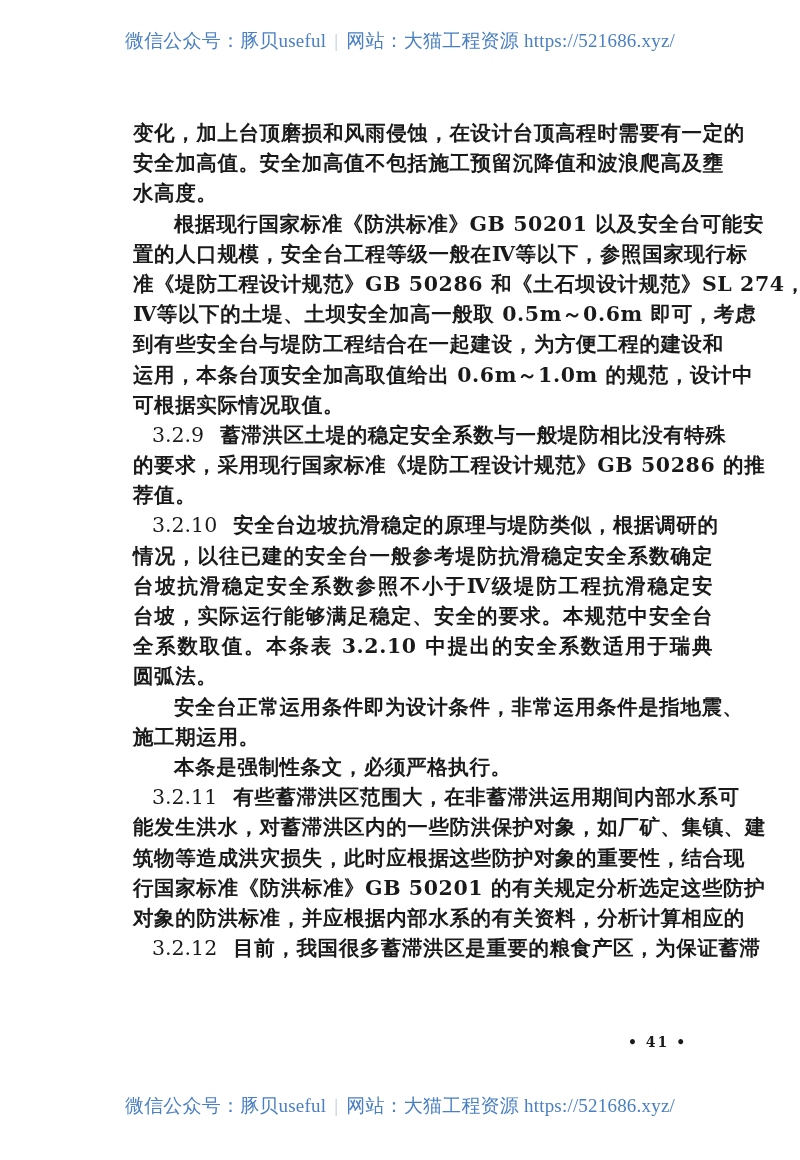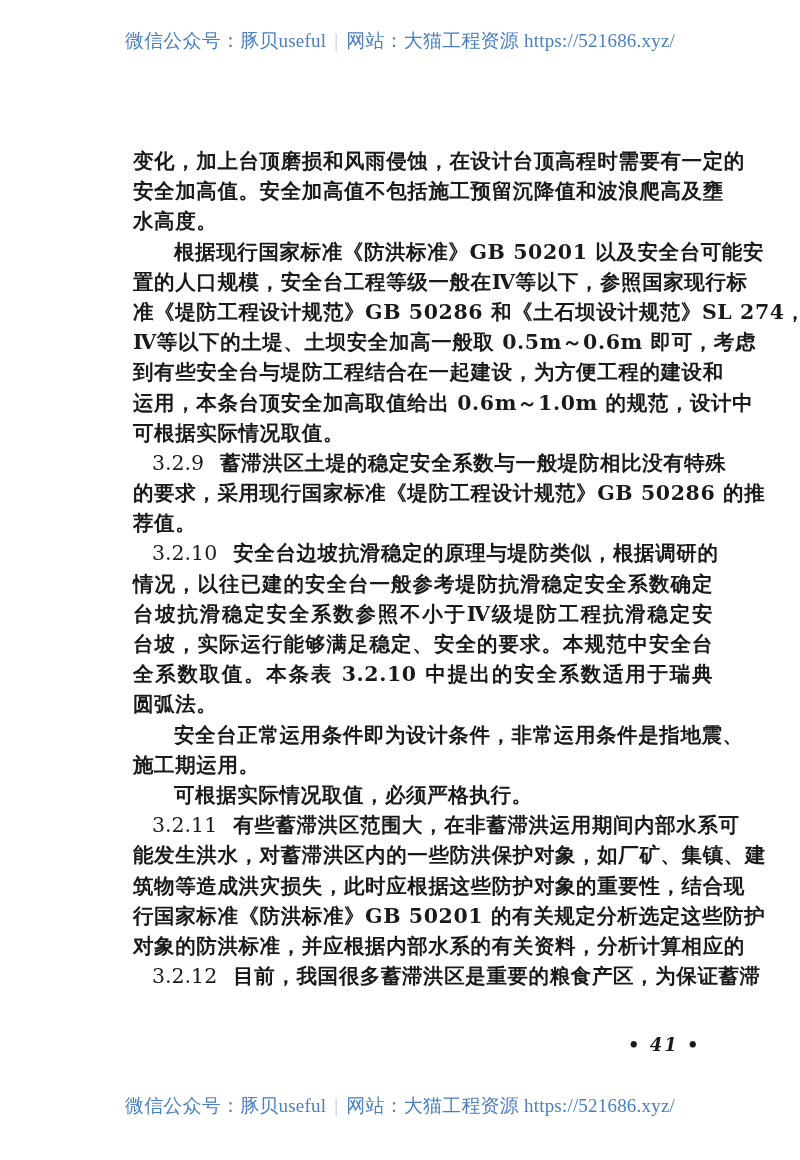--- a/index.html
+++ b/index.html
@@ -12,33 +12,33 @@
     position: absolute; left: 0; width: 800px; text-align: center;
     font-family: "Liberation Serif", "DejaVu Serif", serif;
     font-size: 19px; color: #4a7fc1; letter-spacing: 0.2px;
     white-space: nowrap;
   }
   .watermark .sep { color: #b9c9e0; margin: 0 8px; }
   .wm-top { top: 28px; }
   .wm-bottom { top: 1093px; }
 
   .page {
-    position: absolute; left: 133px; top: 146px; width: 580px;
+    position: absolute; left: 133px; top: 118px; width: 580px;
   }
   .line {
     height: 30.2px; line-height: 30.2px; font-size: 20.5px;
     white-space: nowrap; font-weight: 600; letter-spacing: 0.6px;
     text-align: justify; text-align-last: justify;
   }
   .line.last { text-align-last: left; }
   .line.indent { padding-left: 41px; }
   .clause-num { font-weight: 400; margin-right: 16px; letter-spacing: 0; margin-left: 19px; }
   .page-number {
-    position: absolute; left: 628px; top: 1034px; font-size: 18px;
-    font-weight: 600; letter-spacing: 2px; white-space: nowrap; font-style: italic;
+    position: absolute; left: 628px; top: 1034px; font-size: 14px;
+    font-weight: 600; letter-spacing: 2px; white-space: nowrap;
   }
 </style>
 </head>
 <body>
 
 <div class="watermark wm-top">
   <span>微信公众号：豚贝useful</span><span class="sep">|</span><span>网站：大猫工程资源 https://521686.xyz/</span>
 </div>
 
 <div class="page">
@@ -60,21 +60,21 @@
   <div class="line last">荐值。</div>
 
   <div class="line"><span class="clause-num">3.2.10</span><span>安全台边坡抗滑稳定的原理与堤防类似，根据调研的</span></div>
   <div class="line">情况，以往已建的安全台一般参考堤防抗滑稳定安全系数确定</div>
   <div class="line">台坡抗滑稳定安全系数参照不小于Ⅳ级堤防工程抗滑稳定安</div>
   <div class="line">台坡，实际运行能够满足稳定、安全的要求。本规范中安全台</div>
   <div class="line">全系数取值。本条表 3.2.10 中提出的安全系数适用于瑞典</div>
   <div class="line last">圆弧法。</div>
   <div class="line indent">安全台正常运用条件即为设计条件，非常运用条件是指地震、</div>
   <div class="line last">施工期运用。</div>
-  <div class="line indent last">可根据实际情况取值，必须严格执行。</div>
+  <div class="line indent last">本条是强制性条文，必须严格执行。</div>
 
   <div class="line"><span class="clause-num">3.2.11</span><span>有些蓄滞洪区范围大，在非蓄滞洪运用期间内部水系可</span></div>
   <div class="line">能发生洪水，对蓄滞洪区内的一些防洪保护对象，如厂矿、集镇、建</div>
   <div class="line">筑物等造成洪灾损失，此时应根据这些防护对象的重要性，结合现</div>
   <div class="line">行国家标准《防洪标准》GB 50201 的有关规定分析选定这些防护</div>
   <div class="line">对象的防洪标准，并应根据内部水系的有关资料，分析计算相应的</div>
 
   <div class="line"><span class="clause-num">3.2.12</span><span>目前，我国很多蓄滞洪区是重要的粮食产区，为保证蓄滞</span></div>
 </div>
 

